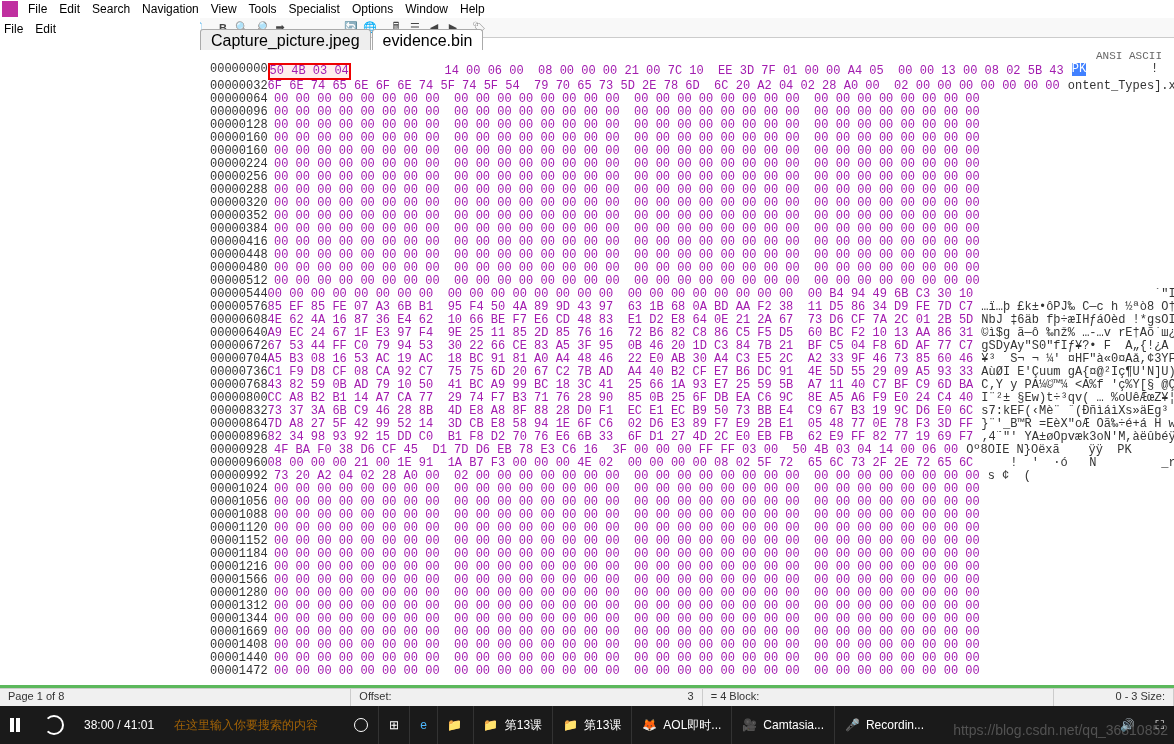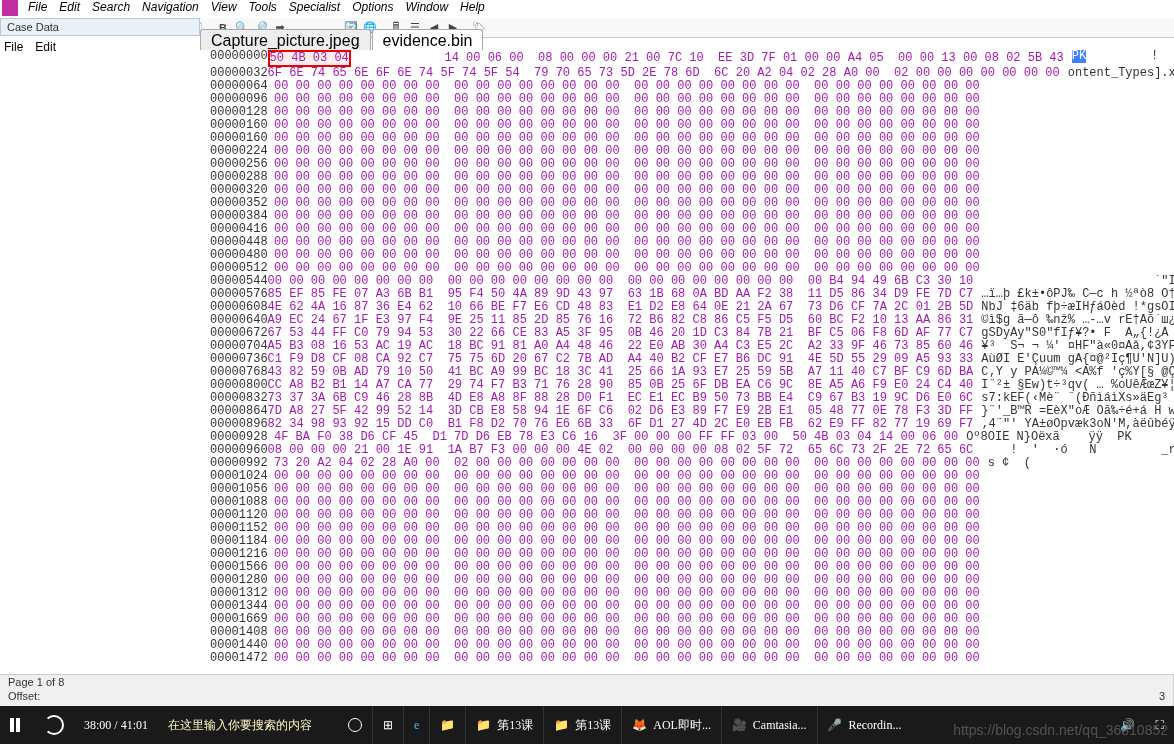--- a/index.html
+++ b/index.html
@@ -1,42 +1,42 @@
 <!DOCTYPE html>
 <html><head>
 <meta charset="utf-8">
 <style>
 * { margin:0; padding:0; box-sizing:border-box; }
 body { font-family:"Segoe UI",Tahoma,sans-serif; font-size:12px; background:#fff; width:1174px; height:744px; overflow:hidden; position:relative; }
-.menubar { height:18px; background:#fff; display:flex; align-items:flex-start; padding:0 2px; font-size:12px;font-style:italic; }
+.menubar { height:18px; background:#fff; display:flex; align-items:center; padding:0 2px; font-size:12px; }
 .app-icon { width:16px; height:16px; background:#c030a0; margin-right:4px; }
 .menu-item { padding:0 6px; cursor:pointer; }
 .toolbar { height:20px; background:#f8f8f8; border-bottom:1px solid #ccc; display:flex; align-items:center; padding:0 4px; gap:3px; }
 .tb-icon { width:16px; height:16px; display:inline-flex; align-items:center; justify-content:center; font-size:11px; color:#444; cursor:pointer; }
 .tb-sep { width:4px; }
 .left-panel { position:absolute; top:38px; left:0; width:200px; bottom:56px; background:#fff; }
 .panel-title { background:#e8f0f8; border:1px solid #b8c8d8; padding:2px 6px; font-size:11px; color:#333; }
 .sub-menu { padding:4px; display:flex; gap:12px; font-size:12px; }
 .tabs { position:absolute; top:18px; left:200px; height:20px; display:flex; align-items:flex-end; }
 .tab { padding:2px 10px; border:1px solid #aaa; background:#eee; font-size:16px; border-bottom:none; border-radius:3px 3px 0 0; margin-right:1px; }
 .tab.active { background:#fff; }
 .hex-view { position:absolute; top:38px; left:200px; right:0; bottom:56px; background:#fff; overflow:hidden; font-family:Consolas,"Courier New",monospace; font-size:12px; line-height:13px; }
 .hex-header { white-space:pre; color:#555; padding:2px 0 2px 10px; }
 .hex-row { white-space:pre; padding:0 0 0 10px; color:#0040b0; display:flex; }
 .offset { color:#333; width:64px; display:inline-block; }
 .hex-bytes { color:#a21caf; display:inline-block; }
 .ascii { color:#333; display:inline-block; margin-left:8px; overflow:hidden; }
 .highlight { border:2px solid #e00; background:#ffeeee; display:inline-block; padding:0; }
 .select-char { background:#4080ff; color:#fff;margin-top:39px; }
-.statusbar { position:absolute; left:0; right:0; bottom:38px; height:32px; background:#f0f0f0; border-top:1px solid #ccc; display:flex; font-size:11px; color:#333;flex-direction:column; }
+.statusbar { position:absolute; left:0; right:0; bottom:38px; height:18px; background:#f0f0f0; border-top:1px solid #ccc; display:flex; font-size:11px; color:#333; }
 .stat-cell { padding:1px 8px; border-right:1px solid #ccc; }
 .stat-cell.flex { flex:1; }
 .watermark { position:absolute; bottom:6px; right:6px; font-size:14px; color:rgba(120,120,120,0.6); font-family:sans-serif; }
 .taskbar { position:absolute; bottom:0; left:0; right:0; height:38px; background:#1a1a1a; display:flex; align-items:center; color:#fff; font-size:12px; }
-.task-item { display:flex; align-items:center; gap:6px; padding:0 10px; height:100%;font-family:Liberation Serif, serif; }
+.task-item { display:flex; align-items:center; gap:6px; padding:0 10px; height:100%; }
 .task-item.app { border-left:1px solid #333; }
 .circle-icon { width:20px; height:20px; border:2px solid #fff; border-radius:50%; }
 .play-icon { width:14px; height:14px; display:flex; gap:2px; }
 .play-icon span { width:4px; height:14px; background:#fff; }
 .reload-icon { width:20px; height:20px; border:2px solid #fff; border-radius:50%; border-left-color:transparent; position:relative; }
 .green-bar { position:absolute; bottom:56px; left:0; right:0; height:3px; background:#5cb85c; }
 </style>
 </head>
 <body>
 
@@ -79,28 +79,28 @@
   <span class="tb-sep"></span>
   <span class="tb-icon" style="color:#888">🏷</span>
 </div>
 
 <div class="tabs" style="top:32px">
   <div class="tab">Capture_picture.jpeg</div>
   <div class="tab active">evidence.bin</div>
 </div>
 
 <div class="left-panel" style="top:18px">
-  <div class="panel-title">Case Data</div>
   <div class="sub-menu">
     <span>File</span>
     <span>Edit</span>
   </div>
 </div>
 
 <div class="hex-view" style="top:50px">
+  <div style="text-align:right;padding-right:12px;color:#666;font-size:11px">ANSI ASCII</div>
   <div id="hex-rows">
       <div class="hex-row"><span class="offset">00000000</span><span class="hex-bytes"><span class="highlight">50 4B 03 04</span><span>             14 00 06 00  08 00 00 00 21 00 7C 10  EE 3D 7F 01 00 00 A4 05  00 00 13 00 08 02 5B 43</span></span><span class="ascii"><span class="select-char">PK</span><span>         !  |  î=      ¤        [ C</span></span></div>
       <div class="hex-row"><span class="offset">00000032</span><span class="hex-bytes">6F 6E 74 65 6E 6F 6E 74 5F 74 5F 54  79 70 65 73 5D 2E 78 6D  6C 20 A2 04 02 28 A0 00  02 00 00 00 00 00 00 00</span><span class="ascii">ontent_Types].xml ¢  (</span></div>
       <div class="hex-row"><span class="offset">00000064</span><span class="hex-bytes">00 00 00 00 00 00 00 00  00 00 00 00 00 00 00 00  00 00 00 00 00 00 00 00  00 00 00 00 00 00 00 00</span><span class="ascii"></span></div>
       <div class="hex-row"><span class="offset">00000096</span><span class="hex-bytes">00 00 00 00 00 00 00 00  00 00 00 00 00 00 00 00  00 00 00 00 00 00 00 00  00 00 00 00 00 00 00 00</span><span class="ascii"></span></div>
       <div class="hex-row"><span class="offset">00000128</span><span class="hex-bytes">00 00 00 00 00 00 00 00  00 00 00 00 00 00 00 00  00 00 00 00 00 00 00 00  00 00 00 00 00 00 00 00</span><span class="ascii"></span></div>
       <div class="hex-row"><span class="offset">00000160</span><span class="hex-bytes">00 00 00 00 00 00 00 00  00 00 00 00 00 00 00 00  00 00 00 00 00 00 00 00  00 00 00 00 00 00 00 00</span><span class="ascii"></span></div>
       <div class="hex-row"><span class="offset">00000160</span><span class="hex-bytes">00 00 00 00 00 00 00 00  00 00 00 00 00 00 00 00  00 00 00 00 00 00 00 00  00 00 00 00 00 00 00 00</span><span class="ascii"></span></div>
       <div class="hex-row"><span class="offset">00000224</span><span class="hex-bytes">00 00 00 00 00 00 00 00  00 00 00 00 00 00 00 00  00 00 00 00 00 00 00 00  00 00 00 00 00 00 00 00</span><span class="ascii"></span></div>
       <div class="hex-row"><span class="offset">00000256</span><span class="hex-bytes">00 00 00 00 00 00 00 00  00 00 00 00 00 00 00 00  00 00 00 00 00 00 00 00  00 00 00 00 00 00 00 00</span><span class="ascii"></span></div>
@@ -109,21 +109,21 @@
       <div class="hex-row"><span class="offset">00000352</span><span class="hex-bytes">00 00 00 00 00 00 00 00  00 00 00 00 00 00 00 00  00 00 00 00 00 00 00 00  00 00 00 00 00 00 00 00</span><span class="ascii"></span></div>
       <div class="hex-row"><span class="offset">00000384</span><span class="hex-bytes">00 00 00 00 00 00 00 00  00 00 00 00 00 00 00 00  00 00 00 00 00 00 00 00  00 00 00 00 00 00 00 00</span><span class="ascii"></span></div>
       <div class="hex-row"><span class="offset">00000416</span><span class="hex-bytes">00 00 00 00 00 00 00 00  00 00 00 00 00 00 00 00  00 00 00 00 00 00 00 00  00 00 00 00 00 00 00 00</span><span class="ascii"></span></div>
       <div class="hex-row"><span class="offset">00000448</span><span class="hex-bytes">00 00 00 00 00 00 00 00  00 00 00 00 00 00 00 00  00 00 00 00 00 00 00 00  00 00 00 00 00 00 00 00</span><span class="ascii"></span></div>
       <div class="hex-row"><span class="offset">00000480</span><span class="hex-bytes">00 00 00 00 00 00 00 00  00 00 00 00 00 00 00 00  00 00 00 00 00 00 00 00  00 00 00 00 00 00 00 00</span><span class="ascii"></span></div>
       <div class="hex-row"><span class="offset">00000512</span><span class="hex-bytes">00 00 00 00 00 00 00 00  00 00 00 00 00 00 00 00  00 00 00 00 00 00 00 00  00 00 00 00 00 00 00 00</span><span class="ascii"></span></div>
       <div class="hex-row"><span class="offset">00000544</span><span class="hex-bytes">00 00 00 00 00 00 00 00  00 00 00 00 00 00 00 00  00 00 00 00 00 00 00 00  00 B4 94 49 6B C3 30 10</span><span class="ascii">                        ´"IkÃ0</span></div>
       <div class="hex-row"><span class="offset">00000576</span><span class="hex-bytes">85 EF 85 FE 07 A3 6B B1  95 F4 50 4A 89 9D 43 97  63 1B 68 0A BD AA F2 38  11 D5 86 34 D9 FE 7D C7</span><span class="ascii">…ï…þ £k±•ôPJ‰ C—c h ½ªò8 Õ†4Ùþ}Ç</span></div>
       <div class="hex-row"><span class="offset">00000608</span><span class="hex-bytes">4E 62 4A 16 87 36 E4 62  10 66 BE F7 E6 CD 48 83  E1 D2 E8 64 0E 21 2A 67  73 D6 CF 7A 2C 01 2B 5D</span><span class="ascii">NbJ ‡6äb fþ÷æÍHƒáÒèd !*gsÖÏz, +]</span></div>
       <div class="hex-row"><span class="offset">00000640</span><span class="hex-bytes">A9 EC 24 67 1F E3 97 F4  9E 25 11 85 2D 85 76 16  72 B6 82 C8 86 C5 F5 D5  60 BC F2 10 13 AA 86 31</span><span class="ascii">©ì$g ã—ô ‰nž% …-…v rÈ†Åõ`ш¿"q1</span></div>
-      <div class="hex-row"><span class="offset">00000672</span><span class="hex-bytes">67 53 44 FF C0 79 94 53  30 22 66 CE 83 A5 3F 95  0B 46 20 1D C3 84 7B 21  BF C5 06 F8 6D AF 77 C7</span><span class="ascii">gSDyÀy"S0"fÎƒ¥?• F  Ã„{!¿Å ømw Ç</span></div>
+      <div class="hex-row"><span class="offset">00000672</span><span class="hex-bytes">67 53 44 FF C0 79 94 53  30 22 66 CE 83 A5 3F 95  0B 46 20 1D C3 84 7B 21  BF C5 04 F8 6D AF 77 C7</span><span class="ascii">gSDyÀy"S0"fÎƒ¥?• F  Ã„{!¿Å ømw Ç</span></div>
       <div class="hex-row"><span class="offset">00000704</span><span class="hex-bytes">A5 B3 08 16 53 AC 19 AC  18 BC 91 81 A0 A4 48 46  22 E0 AB 30 A4 C3 E5 2C  A2 33 9F 46 73 85 60 46</span><span class="ascii">¥³  S¬ ¬ ¼' ¤HF"à«0¤Ãå,¢3ŸFs…`F</span></div>
       <div class="hex-row"><span class="offset">00000736</span><span class="hex-bytes">C1 F9 D8 CF 08 CA 92 C7  75 75 6D 20 67 C2 7B AD  A4 40 B2 CF E7 B6 DC 91  4E 5D 55 29 09 A5 93 33</span><span class="ascii">ÁùØÏ Ê'Çuum gÂ{­¤@²Ïç¶Ü'N]U) ¥"3</span></div>
       <div class="hex-row"><span class="offset">00000768</span><span class="hex-bytes">43 82 59 0B AD 79 10 50  41 BC A9 99 BC 18 3C 41  25 66 1A 93 E7 25 59 5B  A7 11 40 C7 BF C9 6D BA</span><span class="ascii">C‚Y ­y PA¼©™¼ &lt;A%f 'ç%Y[§ @Ç¿ÉmºВ</span></div>
       <div class="hex-row"><span class="offset">00000800</span><span class="hex-bytes">CC A8 B2 B1 14 A7 CA 77  29 74 F7 B3 71 76 28 90  85 0B 25 6F DB EA C6 9C  8E A5 A6 F9 E0 24 C4 40</span><span class="ascii">Ì¨²± §Êw)t÷³qv( … %oÛêÆœŽ¥¦ùà$Ä@</span></div>
       <div class="hex-row"><span class="offset">00000832</span><span class="hex-bytes">73 37 3A 6B C9 46 28 8B  4D E8 A8 8F 88 28 D0 F1  EC E1 EC B9 50 73 BB E4  C9 67 B3 19 9C D6 E0 6C</span><span class="ascii">s7:kËF(‹Mè¨ ˆ(ÐñìáìXs»äÉg³ Öàl</span></div>
       <div class="hex-row"><span class="offset">00000864</span><span class="hex-bytes">7D A8 27 5F 42 99 52 14  3D CB E8 58 94 1E 6F C6  02 D6 E3 89 F7 E9 2B E1  05 48 77 0E 78 F3 3D FF</span><span class="ascii">}¨'_B™R =ËèX"oÆ Öã‰÷é+á H w xó=ÿ</span></div>
       <div class="hex-row"><span class="offset">00000896</span><span class="hex-bytes">82 34 98 93 92 15 DD C0  B1 F8 D2 70 76 E6 6B 33  6F D1 27 4D 2C E0 EB FB  62 E9 FF 82 77 19 69 F7</span><span class="ascii">‚4˜"' ÝÀ±øÒpvæk3oÑ'M,àëûbéÿ‚w i÷</span></div>
       <div class="hex-row"><span class="offset">00000928</span><span class="hex-bytes">4F BA F0 38 D6 CF 45  D1 7D D6 EB 78 E3 C6 16  3F 00 00 00 FF FF 03 00  50 4B 03 04 14 00 06 00</span><span class="ascii">Oº8ÖÏE Ñ}Öëxã    ÿÿ  PK</span></div>
       <div class="hex-row"><span class="offset">00000960</span><span class="hex-bytes">08 00 00 00 21 00 1E 91  1A B7 F3 00 00 00 4E 02  00 00 00 00 08 02 5F 72  65 6C 73 2F 2E 72 65 6C</span><span class="ascii">    !  '  ·ó   N         _rels/.rel</span></div>
       <div class="hex-row"><span class="offset">00000992</span><span class="hex-bytes">73 20 A2 04 02 28 A0 00  02 00 00 00 00 00 00 00  00 00 00 00 00 00 00 00  00 00 00 00 00 00 00 00</span><span class="ascii">s ¢  (</span></div>
@@ -158,21 +158,21 @@
   <div class="task-item">
       <div class="play-icon">
         <span></span>
         <span></span>
       </div>
     </div>
   <div class="task-item">
       <div class="reload-icon"></div>
     </div>
   <div class="task-item">38:00 / 41:01</div>
-  <div class="task-item" style="color:#fef9c3;flex:0 0 180px">在这里输入你要搜索的内容</div>
+  <div class="task-item" style="color:#a16207;flex:0 0 180px">在这里输入你要搜索的内容</div>
   <div class="task-item">
       <div class="circle-icon" style="width:14px;height:14px;border-width:1px"></div>
     </div>
   <div class="task-item app">⊞</div>
   <div class="task-item app" style="color:#4db8ff">e</div>
   <div class="task-item app">📁</div>
   <div id="task-apps" style="display:flex;height:100%">
       <div class="task-item app">
         <span>📁</span>
         <span>第13课</span>

